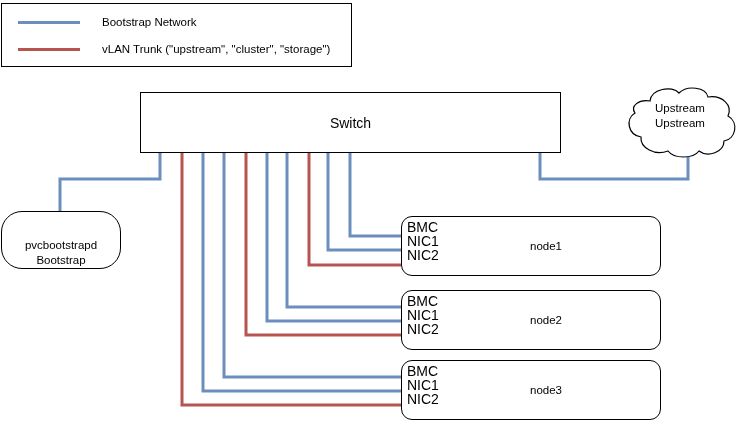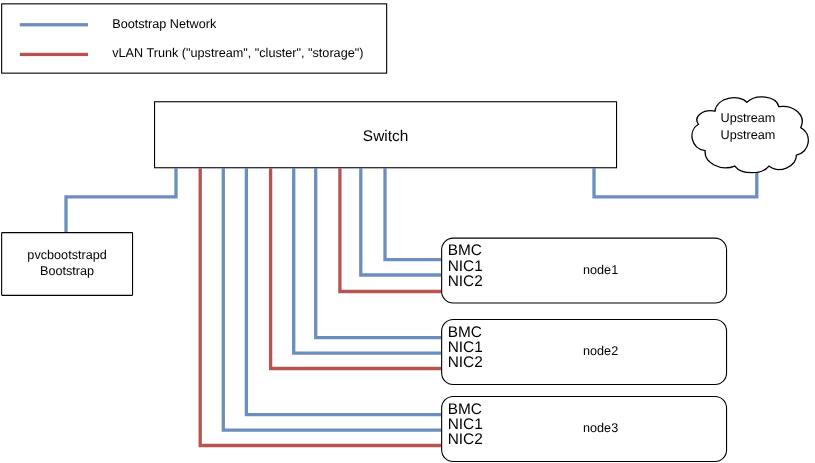--- a/index.html
+++ b/index.html
@@ -71,27 +71,27 @@
     font-size: 14px;
     color: #000000;
   }
   .controller-box {
     position: absolute;
     left: 1px;
     top: 211px;
     width: 120px;
     height: 58px;
     border: 1px solid #000000;
-    border-radius: 1px;
+    border-radius: 21px;
     background: #ffffff;
     box-sizing: border-box;
     display: flex;
     flex-direction: column;
     align-items: center;
-    justify-content: center;
+    justify-content: flex-end;
     font-size: 11.5px;
     color: #000000;
     line-height: 15px;
     text-align: center;
   }
   .node-box {
     position: absolute;
     left: 401px;
     width: 260px;
     height: 60px;

